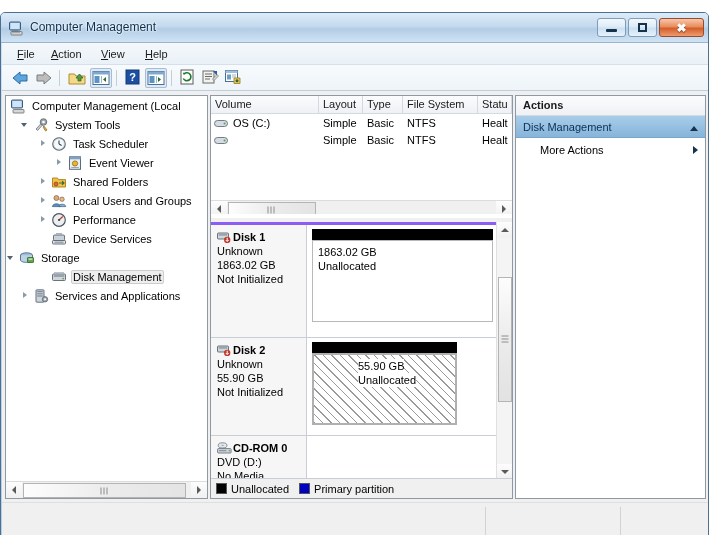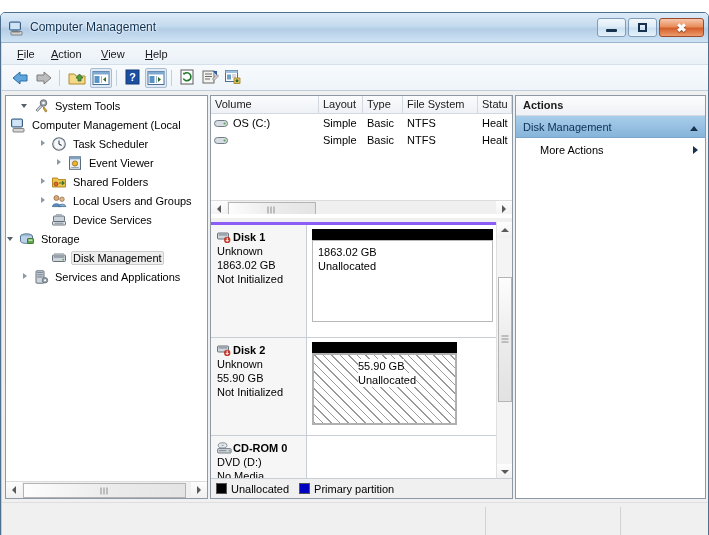--- a/index.html
+++ b/index.html
@@ -555,44 +555,44 @@
         <circle cx="14" cy="12.7" r="1.5" fill="#2e6b28"></circle>
       </svg>
     </div>
   </div>
 
   <div id="client">
 
     <div id="tree-pane">
       <div id="tree-scrollarea">
 
+        <div class="tree-row" style="padding-left:4px">
+          <span class="tree-icon">
+            <svg width="16" height="16" viewBox="0 0 16 16">
+              <rect x="1.5" y="2" width="11" height="8" rx="1" fill="#8fb8dd" stroke="#3c5c80"></rect>
+              <rect x="2.5" y="3" width="9" height="6" fill="#cfe4f5"></rect>
+              <rect x="3" y="11.5" width="11" height="3.5" rx="0.6" fill="#d7d7d7" stroke="#6b6b6b" stroke-width="0.8"></rect>
+            </svg>
+          </span>
+          <span class="tree-label">Computer Management (Local</span>
+        </div>
+
         <div class="tree-row" style="padding-left:14px">
           <span class="twisty tw-open"></span>
           <span class="tree-icon">
             <svg width="16" height="16" viewBox="0 0 16 16">
               <path d="M3 12 L9 5.5 L10.5 7 L4.5 13.5 Z" fill="#c9cdd2" stroke="#70767d" stroke-width="0.8"></path>
               <circle cx="10.5" cy="5" r="3.3" fill="#9aa2aa" stroke="#5c636a" stroke-width="0.8"></circle>
               <circle cx="10.5" cy="5" r="1.3" fill="#ffffff"></circle>
               <path d="M11 9 L14 13 L12.5 14 L10 10 Z" fill="#e0a93b" stroke="#8f6a18" stroke-width="0.7"></path>
             </svg>
           </span>
           <span class="tree-label">System Tools</span>
         </div>
 
-        <div class="tree-row" style="padding-left:4px">
-          <span class="tree-icon">
-            <svg width="16" height="16" viewBox="0 0 16 16">
-              <rect x="1.5" y="2" width="11" height="8" rx="1" fill="#8fb8dd" stroke="#3c5c80"></rect>
-              <rect x="2.5" y="3" width="9" height="6" fill="#cfe4f5"></rect>
-              <rect x="3" y="11.5" width="11" height="3.5" rx="0.6" fill="#d7d7d7" stroke="#6b6b6b" stroke-width="0.8"></rect>
-            </svg>
-          </span>
-          <span class="tree-label">Computer Management (Local</span>
-        </div>
-
         <div class="tree-row" style="padding-left:32px">
           <span class="twisty tw-closed"></span>
           <span class="tree-icon">
             <svg width="16" height="16" viewBox="0 0 16 16">
               <circle cx="8" cy="8" r="6.3" fill="#dfe4e9" stroke="#5f6a74" stroke-width="1.1"></circle>
               <circle cx="8" cy="8" r="4.6" fill="#f7f9fb"></circle>
               <path d="M8 8 L8 4.6 M8 8 L10.6 9.4" stroke="#32404d" stroke-width="1.1" fill="none"></path>
             </svg>
           </span>
           <span class="tree-label">Task Scheduler</span>
@@ -629,20 +629,31 @@
             <svg width="16" height="16" viewBox="0 0 16 16">
               <circle cx="5.4" cy="5" r="2.5" fill="#d8ab7d" stroke="#8a6038" stroke-width="0.7"></circle>
               <path d="M1.4 13.6 C1.8 9.8 9 9.8 9.4 13.6 Z" fill="#5b8fc4" stroke="#2e5a85" stroke-width="0.7"></path>
               <circle cx="11" cy="6.2" r="2.2" fill="#e3bb90" stroke="#8a6038" stroke-width="0.7"></circle>
               <path d="M7.6 13.6 C8 10.4 14.4 10.4 14.8 13.6 Z" fill="#8aafd4" stroke="#2e5a85" stroke-width="0.7"></path>
             </svg>
           </span>
           <span class="tree-label">Local Users and Groups</span>
         </div>
 
+        <div class="tree-row" style="padding-left:32px">
+          <span class="twisty tw-closed"></span>
+          <span class="tree-icon">
+            <svg width="16" height="16" viewBox="0 0 16 16">
+              <circle cx="8" cy="8" r="6.3" fill="#eceff2" stroke="#4c5760" stroke-width="1.2"></circle>
+              <path d="M8 8 L11.8 4.6" stroke="#c0392b" stroke-width="1.3"></path>
+              <circle cx="8" cy="8" r="1" fill="#333"></circle>
+            </svg>
+          </span>
+          <span class="tree-label">Performance</span>
+        </div>
 
         <div class="tree-row" style="padding-left:32px">
           <span class="twisty"></span>
           <span class="tree-icon">
             <svg width="16" height="16" viewBox="0 0 16 16">
               <rect x="2.5" y="4" width="11" height="5.5" rx="1" fill="#c9d2da" stroke="#5b656e" stroke-width="0.9"></rect>
               <rect x="1.5" y="9.5" width="13" height="3.5" rx="0.7" fill="#e2e6ea" stroke="#5b656e" stroke-width="0.9"></rect>
               <rect x="3.5" y="10.6" width="9" height="1.2" fill="#8d97a1"></rect>
               <rect x="5" y="2" width="6" height="2" fill="#a7b2bc"></rect>
             </svg>

